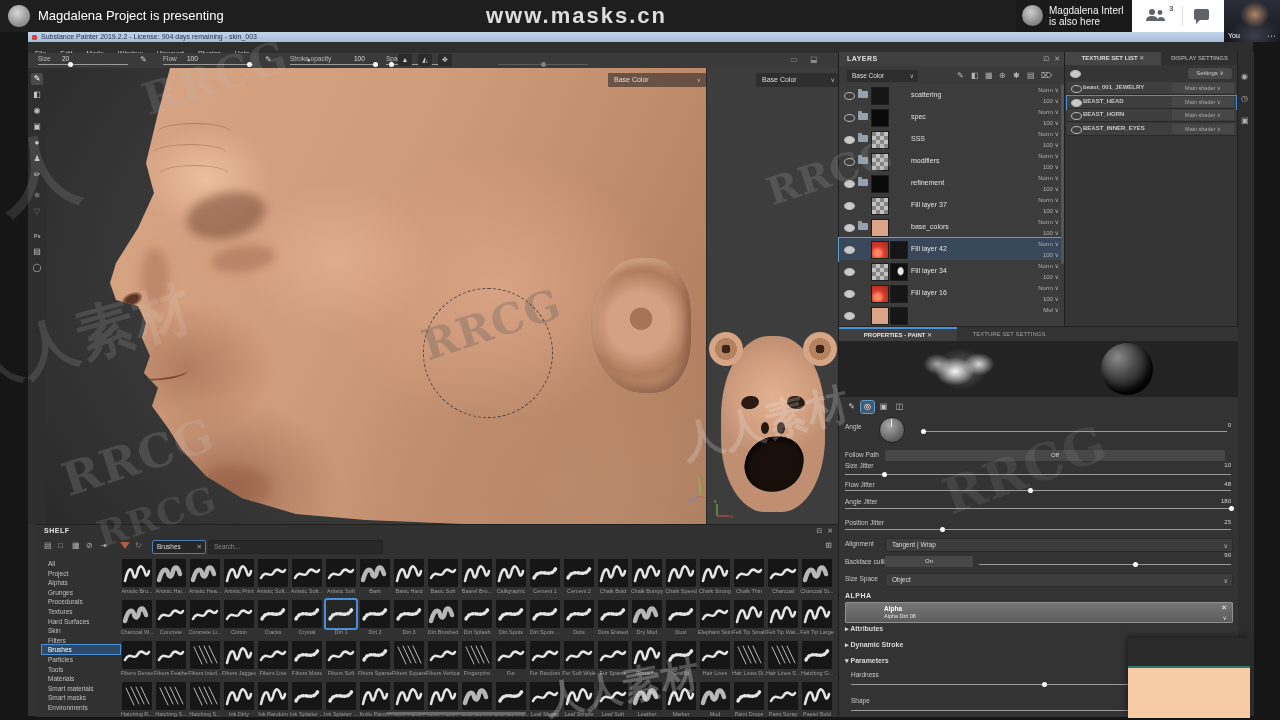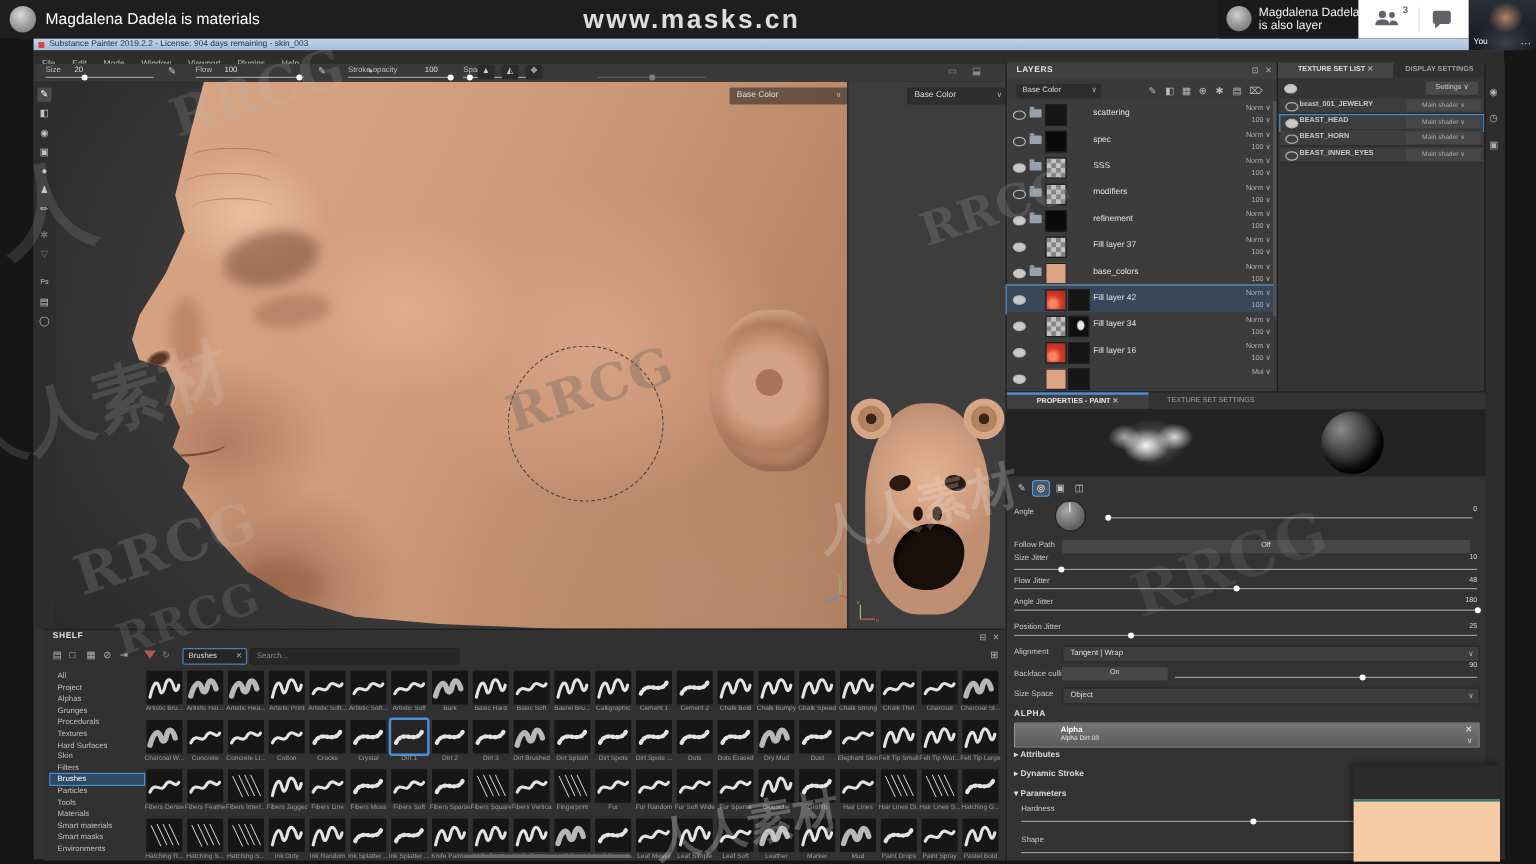--- a/index.html
+++ b/index.html
@@ -183,25 +183,25 @@
   .picker{position:absolute;left:1100px;top:606px;width:122px;height:78px;z-index:40;background:#2b2b2b;box-shadow:-2px -2px 6px rgba(0,0,0,.4);}
   .picker .swatch{position:absolute;left:0;top:28px;width:122px;height:50px;border-top:2px solid #2f7a6d;}
 </style>
 </head>
 <body>
 
 <div id="stage">
 
   <div class="meet-bar">
     <div class="meet-avatar"></div>
-    <div class="meet-title">Magdalena Dadela is materials</div>
+    <div class="meet-title">Magdalena Project is presenting</div>
     <div class="also-here">
       <div class="also-avatar"></div>
-      <div class="also-l1">Magdalena Dadela</div>
-      <div class="also-l2">is also layer</div>
+      <div class="also-l1">Magdalena Interl</div>
+      <div class="also-l2">is also here</div>
     </div>
     <div class="meet-actions">
       <svg class="mi-people" width="22" height="14" viewBox="0 0 22 14">
         <circle cx="7" cy="4" r="3" fill="#5f6368"></circle>
           <path d="M1 13 Q1 8 7 8 Q13 8 13 13 Z" fill="#5f6368"></path>
         <circle cx="15" cy="4.5" r="2.4" fill="#5f6368"></circle>
           <path d="M12.5 13 Q13 9 15.5 9 Q20 9 20 13 Z" fill="#5f6368"></path>
       </svg>
       <div class="mi-count">3</div>
       <div class="mi-div"></div>

